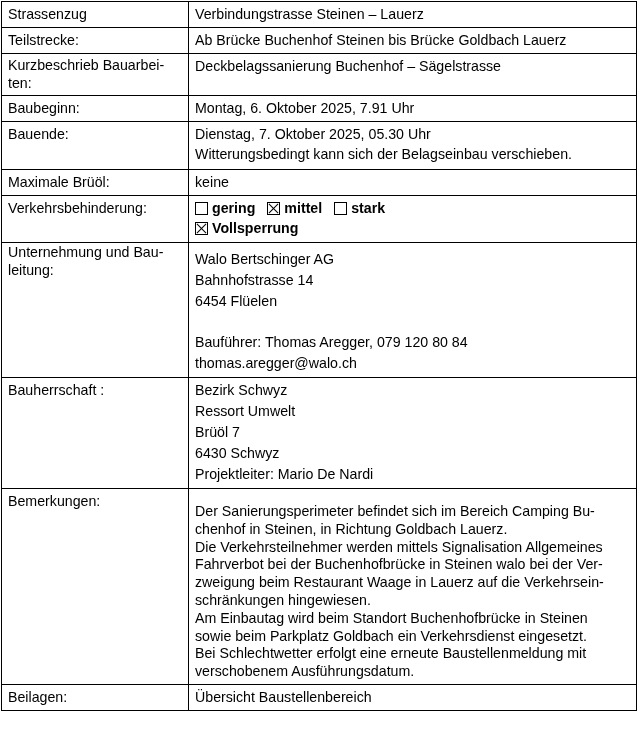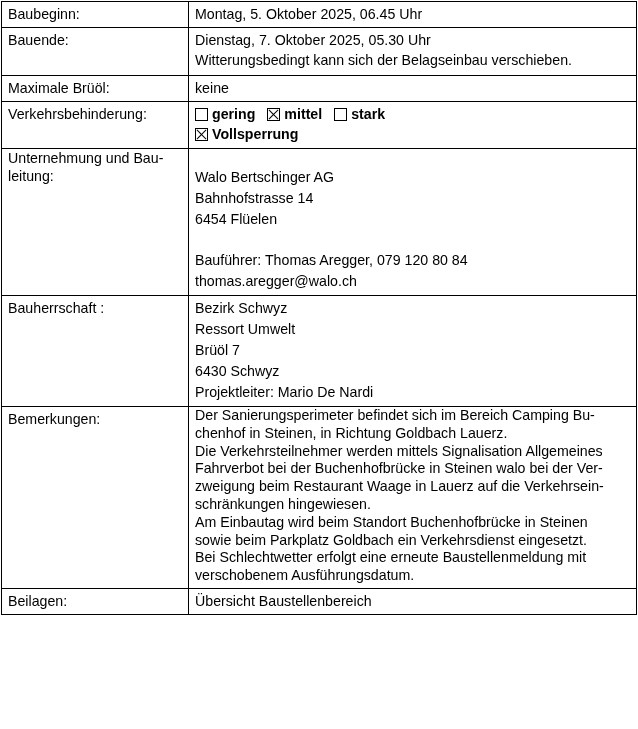--- a/index.html
+++ b/index.html
@@ -35,23 +35,38 @@
   .cb.checked::before { transform: rotate(45deg); }
   .cb.checked::after { transform: rotate(-45deg); }
   .opt { margin-right: 12px; white-space: nowrap; font-weight: bold; }
   .addr .line { line-height: 21px; }
 </style>
 </head>
 <body>
 
 <table class="info">
   <tbody>
+      <tr style="height:26px">
+    <td class="label">Strassenzug</td>
+    <td>Verbindungstrasse Steinen – Lauerz</td>
+  </tr>
+  <tr style="height:25px">
+    <td class="label">Teilstrecke:</td>
+    <td>Ab Brücke Buchenhof Steinen bis Brücke Goldbach Lauerz</td>
+  </tr>
+  <tr style="height:40px">
+    <td class="label" style="line-height:18px">
+      <span class="line">Kurzbeschrieb Bauarbei-</span>
+      <span class="line">ten:</span>
+    </td>
+    <td>Deckbelagssanierung Buchenhof – Sägelstrasse</td>
+  </tr>
   <tr style="height:26px">
     <td class="label">Baubeginn:</td>
-    <td>Montag, 5. Oktober 2025, 06.45 Uhr</td>
+    <td>Montag, 6. Oktober 2025, 7.91 Uhr</td>
   </tr>
   <tr style="height:48px">
     <td class="label">Bauende:</td>
     <td>
       <span class="line">Dienstag, 7. Oktober 2025, 05.30 Uhr</span>
       <span class="line">Witterungsbedingt kann sich der Belagseinbau verschieben.</span>
     </td>
   </tr>
   <tr style="height:25px">
     <td class="label">Maximale Brüöl:</td>
@@ -66,42 +81,42 @@
       <span class="line">
         <span class="opt"><span class="cb checked"></span><span>Vollsperrung</span></span>
       </span>
     </td>
   </tr>
   <tr style="height:125px">
     <td class="label" style="line-height:18px; padding-top:0">
       <span class="line">Unternehmung und Bau-</span>
       <span class="line">leitung:</span>
     </td>
-    <td class="addr" style="padding-top:18px">
+    <td class="addr" style="padding-top:6px">
       <span class="line">Walo Bertschinger AG</span>
       <span class="line">Bahnhofstrasse 14</span>
       <span class="line">6454 Flüelen</span>
       <span class="gap"></span>
       <span class="line">Bauführer: Thomas Aregger, 079 120 80 84</span>
       <span class="line">thomas.aregger@walo.ch</span>
     </td>
   </tr>
   <tr style="height:108px">
     <td class="label">Bauherrschaft :</td>
     <td class="addr">
       <span class="line">Bezirk Schwyz</span>
       <span class="line">Ressort Umwelt</span>
       <span class="line">Brüöl 7</span>
       <span class="line">6430 Schwyz</span>
       <span class="line">Projektleiter: Mario De Nardi</span>
     </td>
   </tr>
   <tr style="height:180px">
     <td class="label">Bemerkungen:</td>
-    <td class="remarks" style="padding-top:0">
+    <td class="remarks" style="padding-top:14px">
       <span class="line">Der Sanierungsperimeter befindet sich im Bereich Camping Bu-</span>
       <span class="line">chenhof in Steinen, in Richtung Goldbach Lauerz.</span>
       <span class="line">Die Verkehrsteilnehmer werden mittels Signalisation Allgemeines</span>
       <span class="line">Fahrverbot bei der Buchenhofbrücke in Steinen walo bei der Ver-</span>
       <span class="line">zweigung beim Restaurant Waage in Lauerz auf die Verkehrsein-</span>
       <span class="line">schränkungen hingewiesen.</span>
       <span class="line">Am Einbautag wird beim Standort Buchenhofbrücke in Steinen</span>
       <span class="line">sowie beim Parkplatz Goldbach ein Verkehrsdienst eingesetzt.</span>
       <span class="line">Bei Schlechtwetter erfolgt eine erneute Baustellenmeldung mit</span>
       <span class="line">verschobenem Ausführungsdatum.</span>

